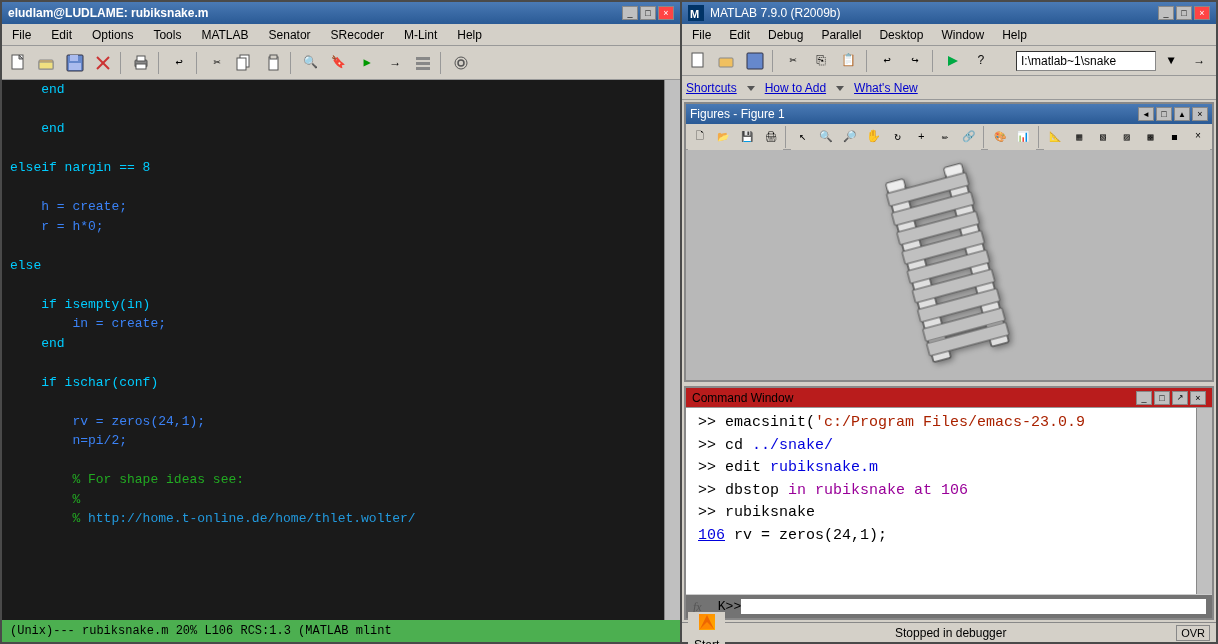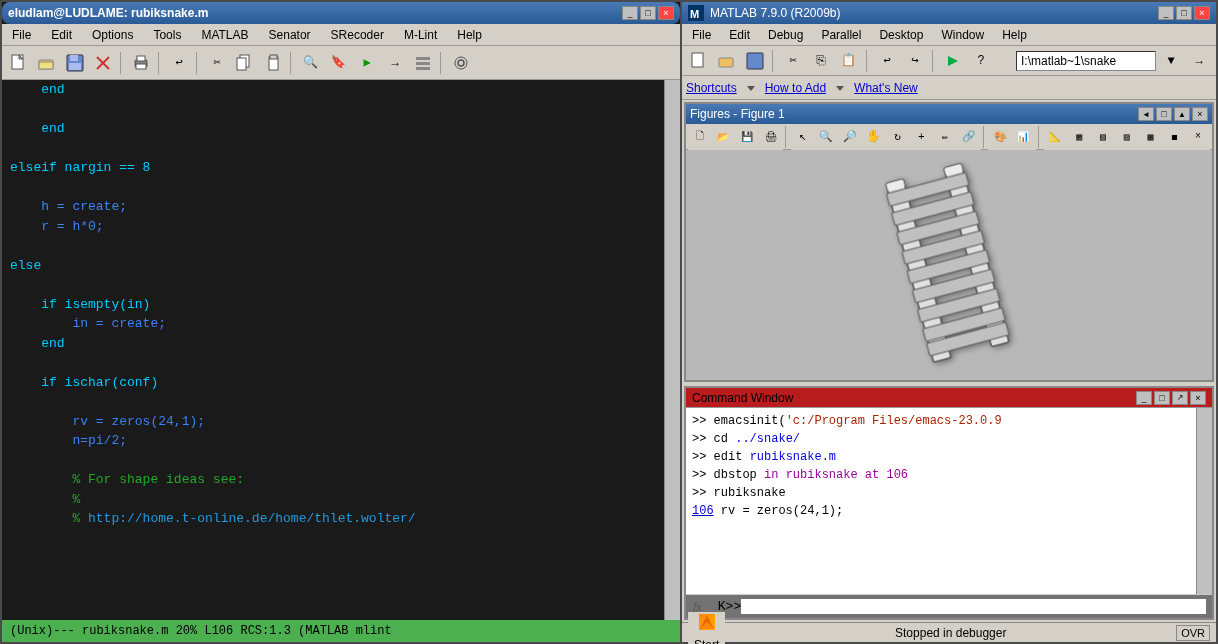--- a/index.html
+++ b/index.html
@@ -26,21 +26,20 @@
     .title-bar {
       background: linear-gradient(to bottom, #4a7ab5, #2a5a95);
       color: white;
       font-family: Arial, sans-serif;
       font-size: 12px;
       height: 22px;
       display: flex;
       align-items: center;
       justify-content: space-between;
       padding: 0 6px;
-      border-radius: 8px;
     }
 
     .title-bar-text {
       font-weight: bold;
     }
 
     .title-bar-controls {
       display: flex;
       gap: 2px;
     }
@@ -290,23 +289,23 @@
 
     .command-content {
       flex: 1;
       background: white;
       overflow: hidden;
       display: flex;
     }
 
     .command-text {
       flex: 1;
-      padding: 4px 6px;
+      padding: 4px 12px;
       font-family: 'Courier New', monospace;
-      font-size: 12px;
+      font-size: 15px;
       line-height: 1.5;
       overflow: hidden;
     }
 
     .cmd-line { white-space: nowrap; }
     .cmd-prompt { color: black; }
     .cmd-str { color: #aa2200; }
     .cmd-blue { color: #0000dd; }
     .cmd-magenta { color: #990099; }
 

